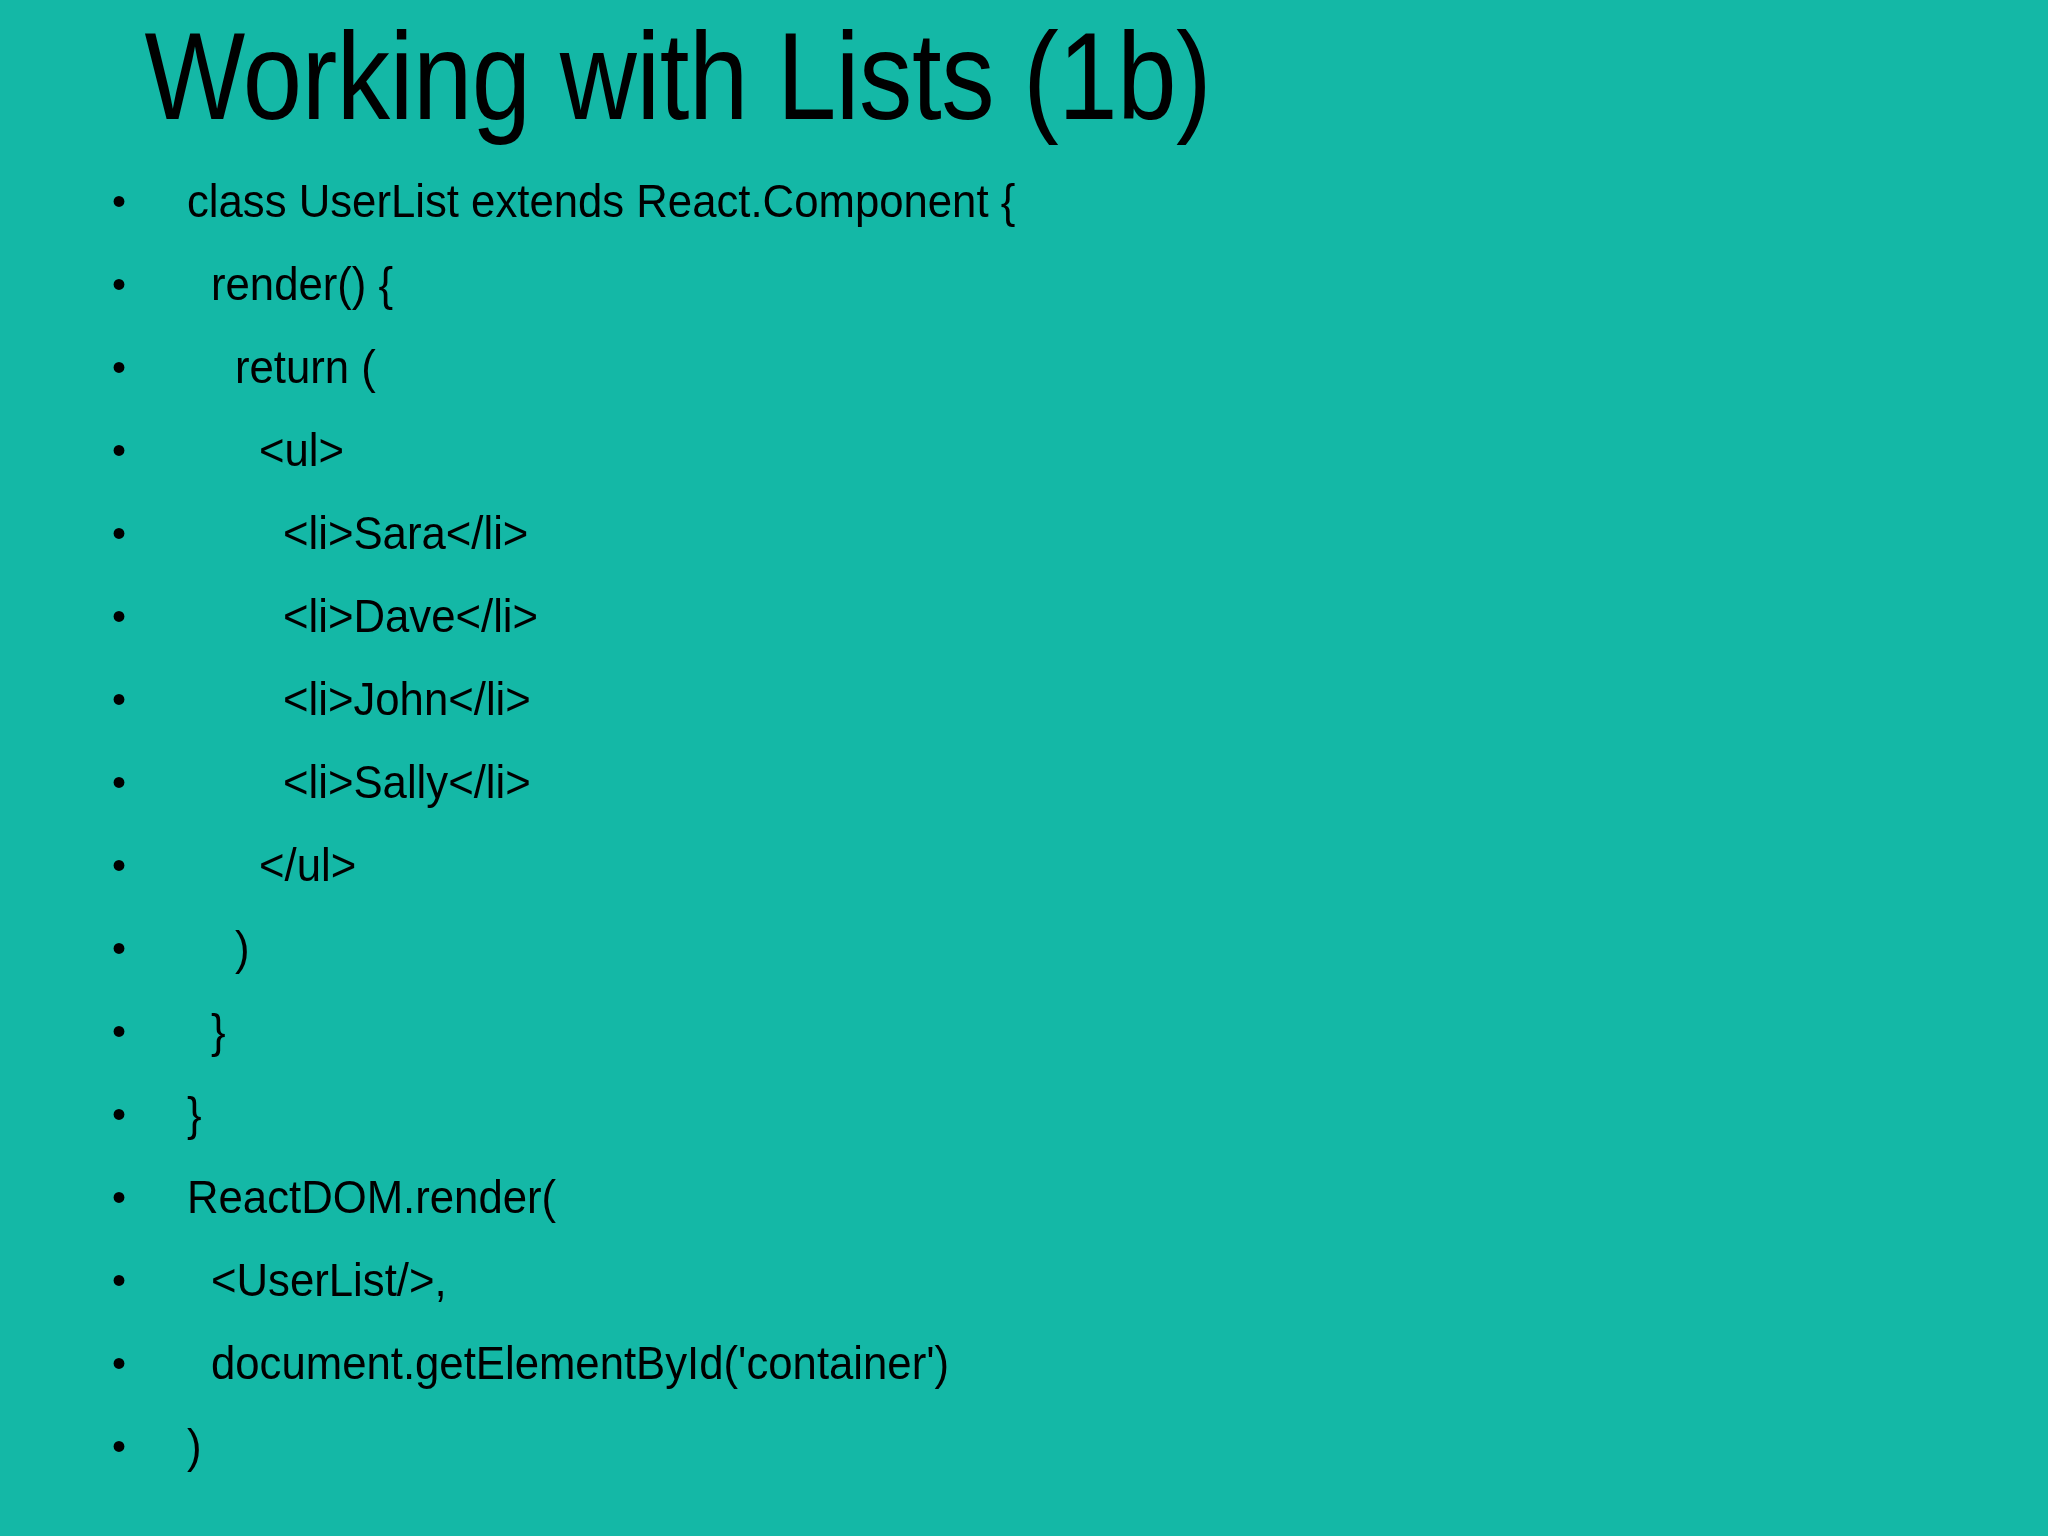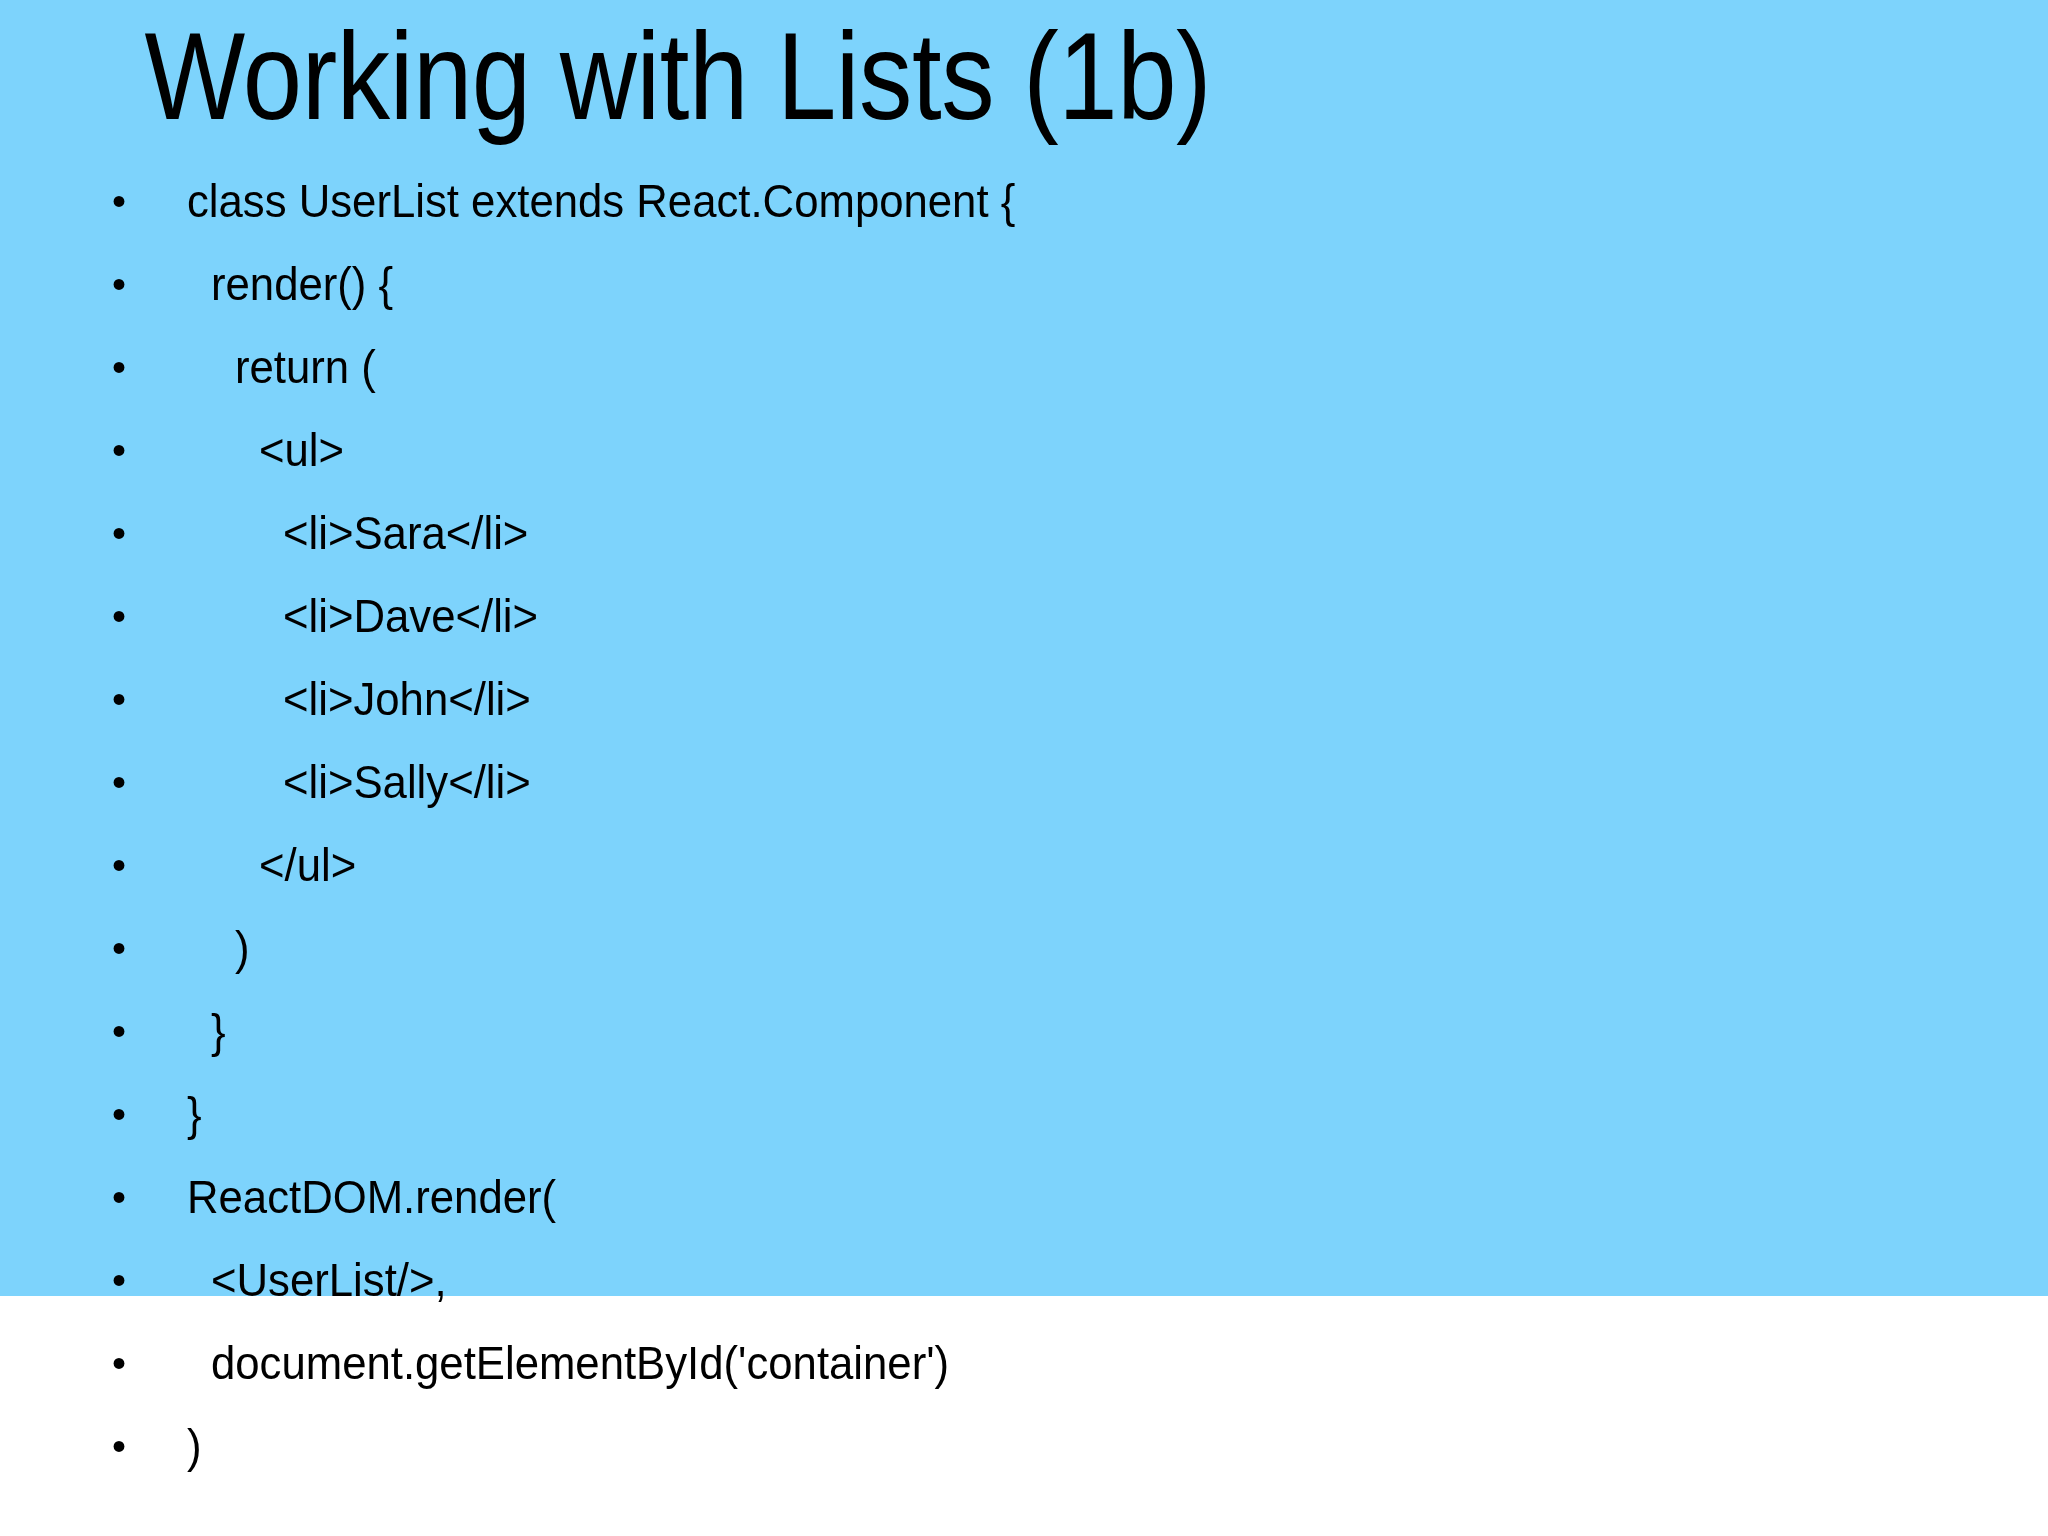--- a/index.html
+++ b/index.html
@@ -11,22 +11,22 @@
     height: 1536px;
     background: #ffffff;
     font-family: "Liberation Sans", sans-serif;
     color: #000000;
     overflow: hidden;
   }
 
   .slide {
     position: relative;
     width: 2048px;
-    height: 1296px;
-    background: #7dd3fc;
+    height: 1536px;
+    background: #14b8a6;
   }
 
   
   .slide-title {
     position: absolute;
     left: 0px;
     top: 8px;
     width: 2048px;
     text-align: left;
     padding-left: 168px;

